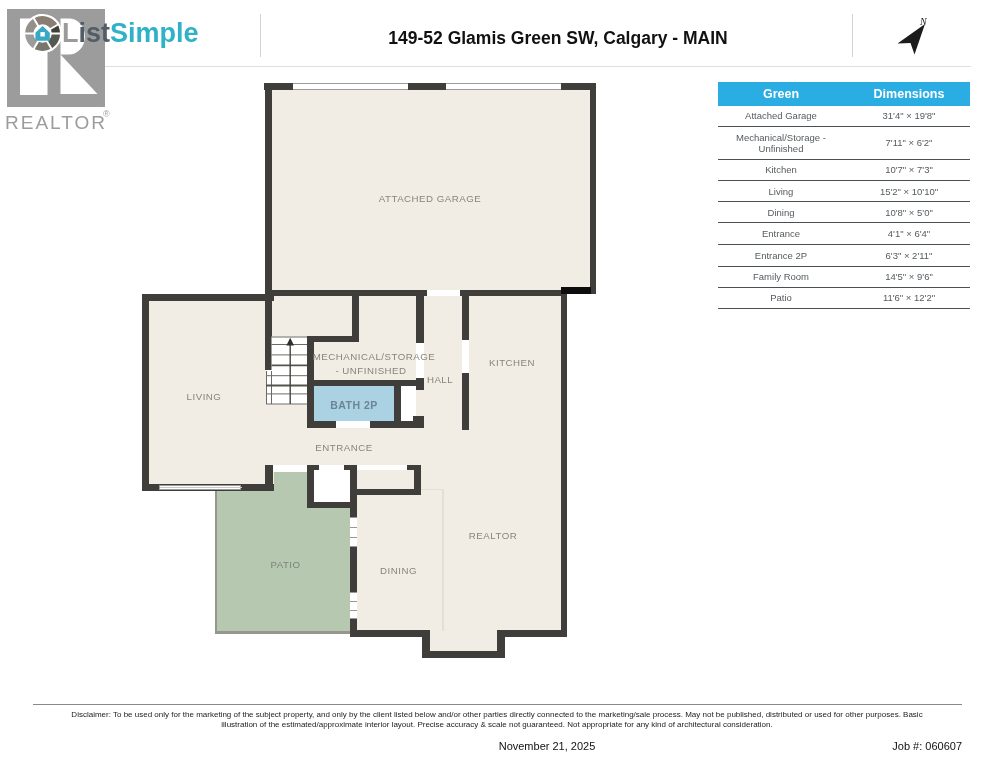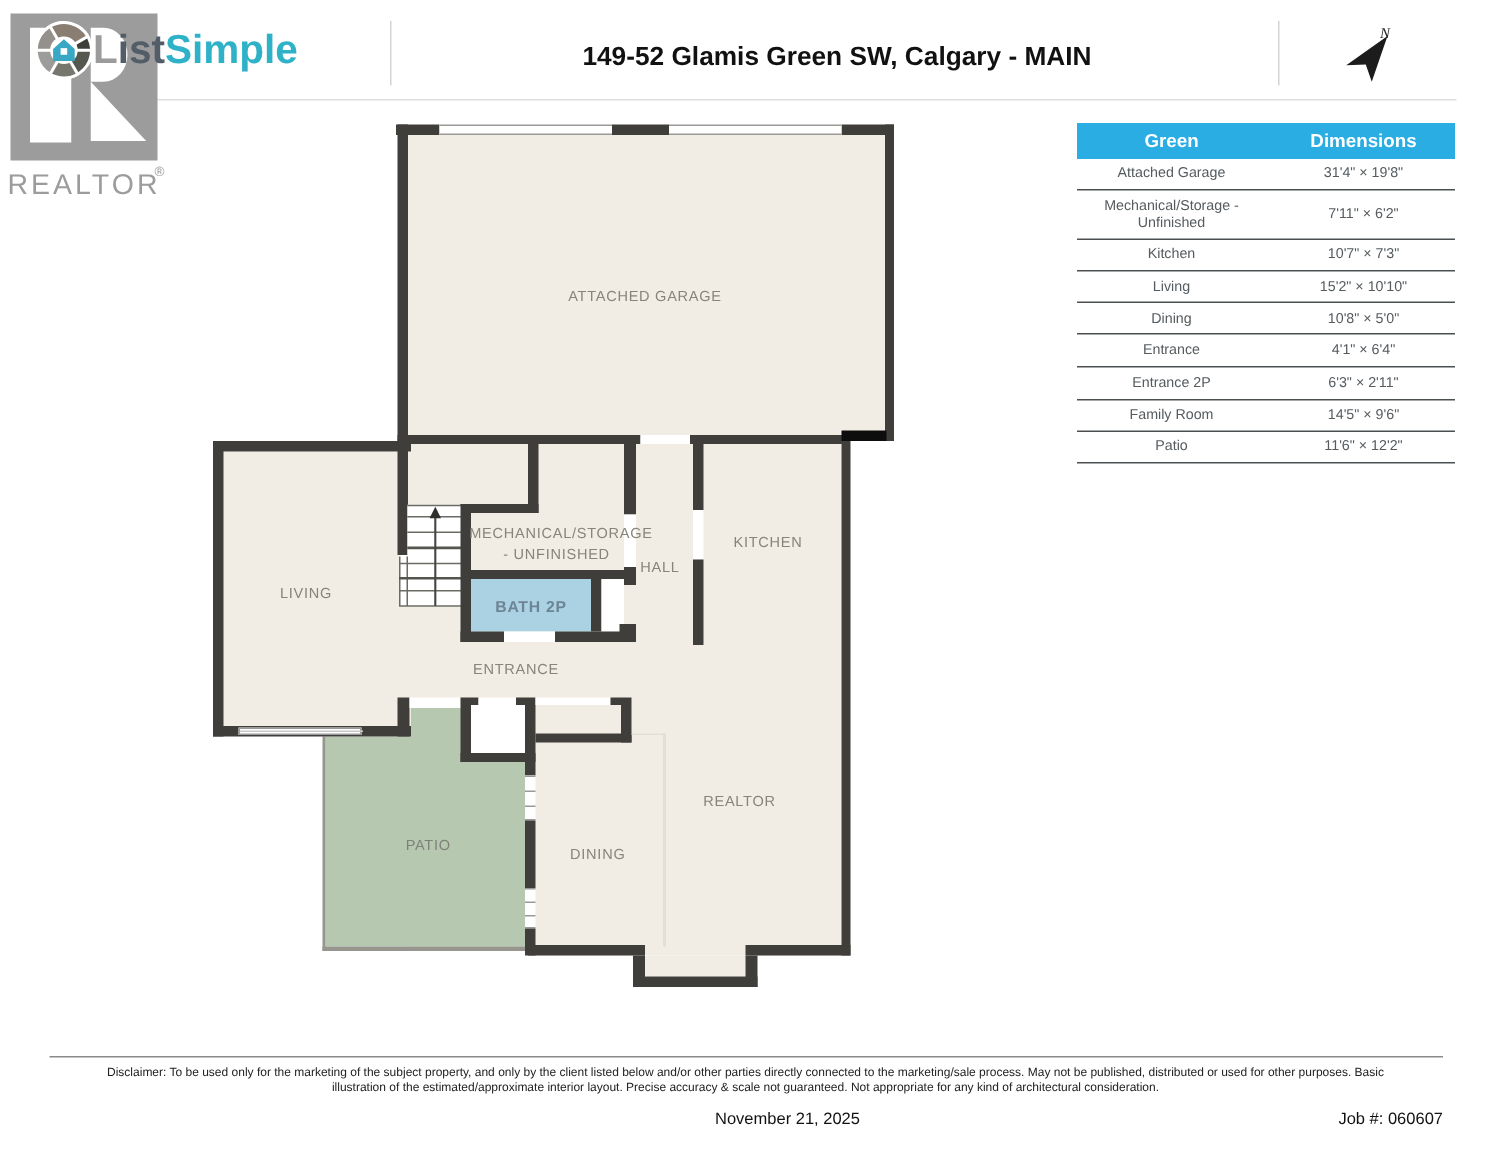--- a/index.html
+++ b/index.html
@@ -287,15 +287,15 @@
       <span>11'6" × 12'2"</span>
     </div>
 </div>
 
 <div class="abs" style="left:33px;top:703.5px;width:929px;height:1.5px;background:#8a8a8a;"></div>
 
 <div class="abs" style="left:497px;top:710px;transform:translateX(-50%);width:932px;text-align:center;font-size:8px;color:#222;line-height:9.5px;">Disclaimer: To be used only for the marketing of the subject property, and only by the client listed below and/or other parties directly connected to the marketing/sale process. May not be published, distributed or used for other purposes. Basic<br>illustration of the estimated/approximate interior layout. Precise accuracy &amp; scale not guaranteed. Not appropriate for any kind of architectural consideration.</div>
 
 <div class="abs" style="left:33px;top:775px;font-size:11px;color:#111;">Client: Elizabeth Nolasco</div>
 
-<div class="abs" style="left:525px;top:740px;transform:translateX(-50%);font-size:11px;color:#111;">November 21, 2025</div>
+<div class="abs" style="left:547px;top:740px;transform:translateX(-50%);font-size:11px;color:#111;">November 21, 2025</div>
 
 <div class="abs" style="right:32px;top:740px;font-size:11px;color:#111;">Job #: 060607</div>
 
 </body></html>

